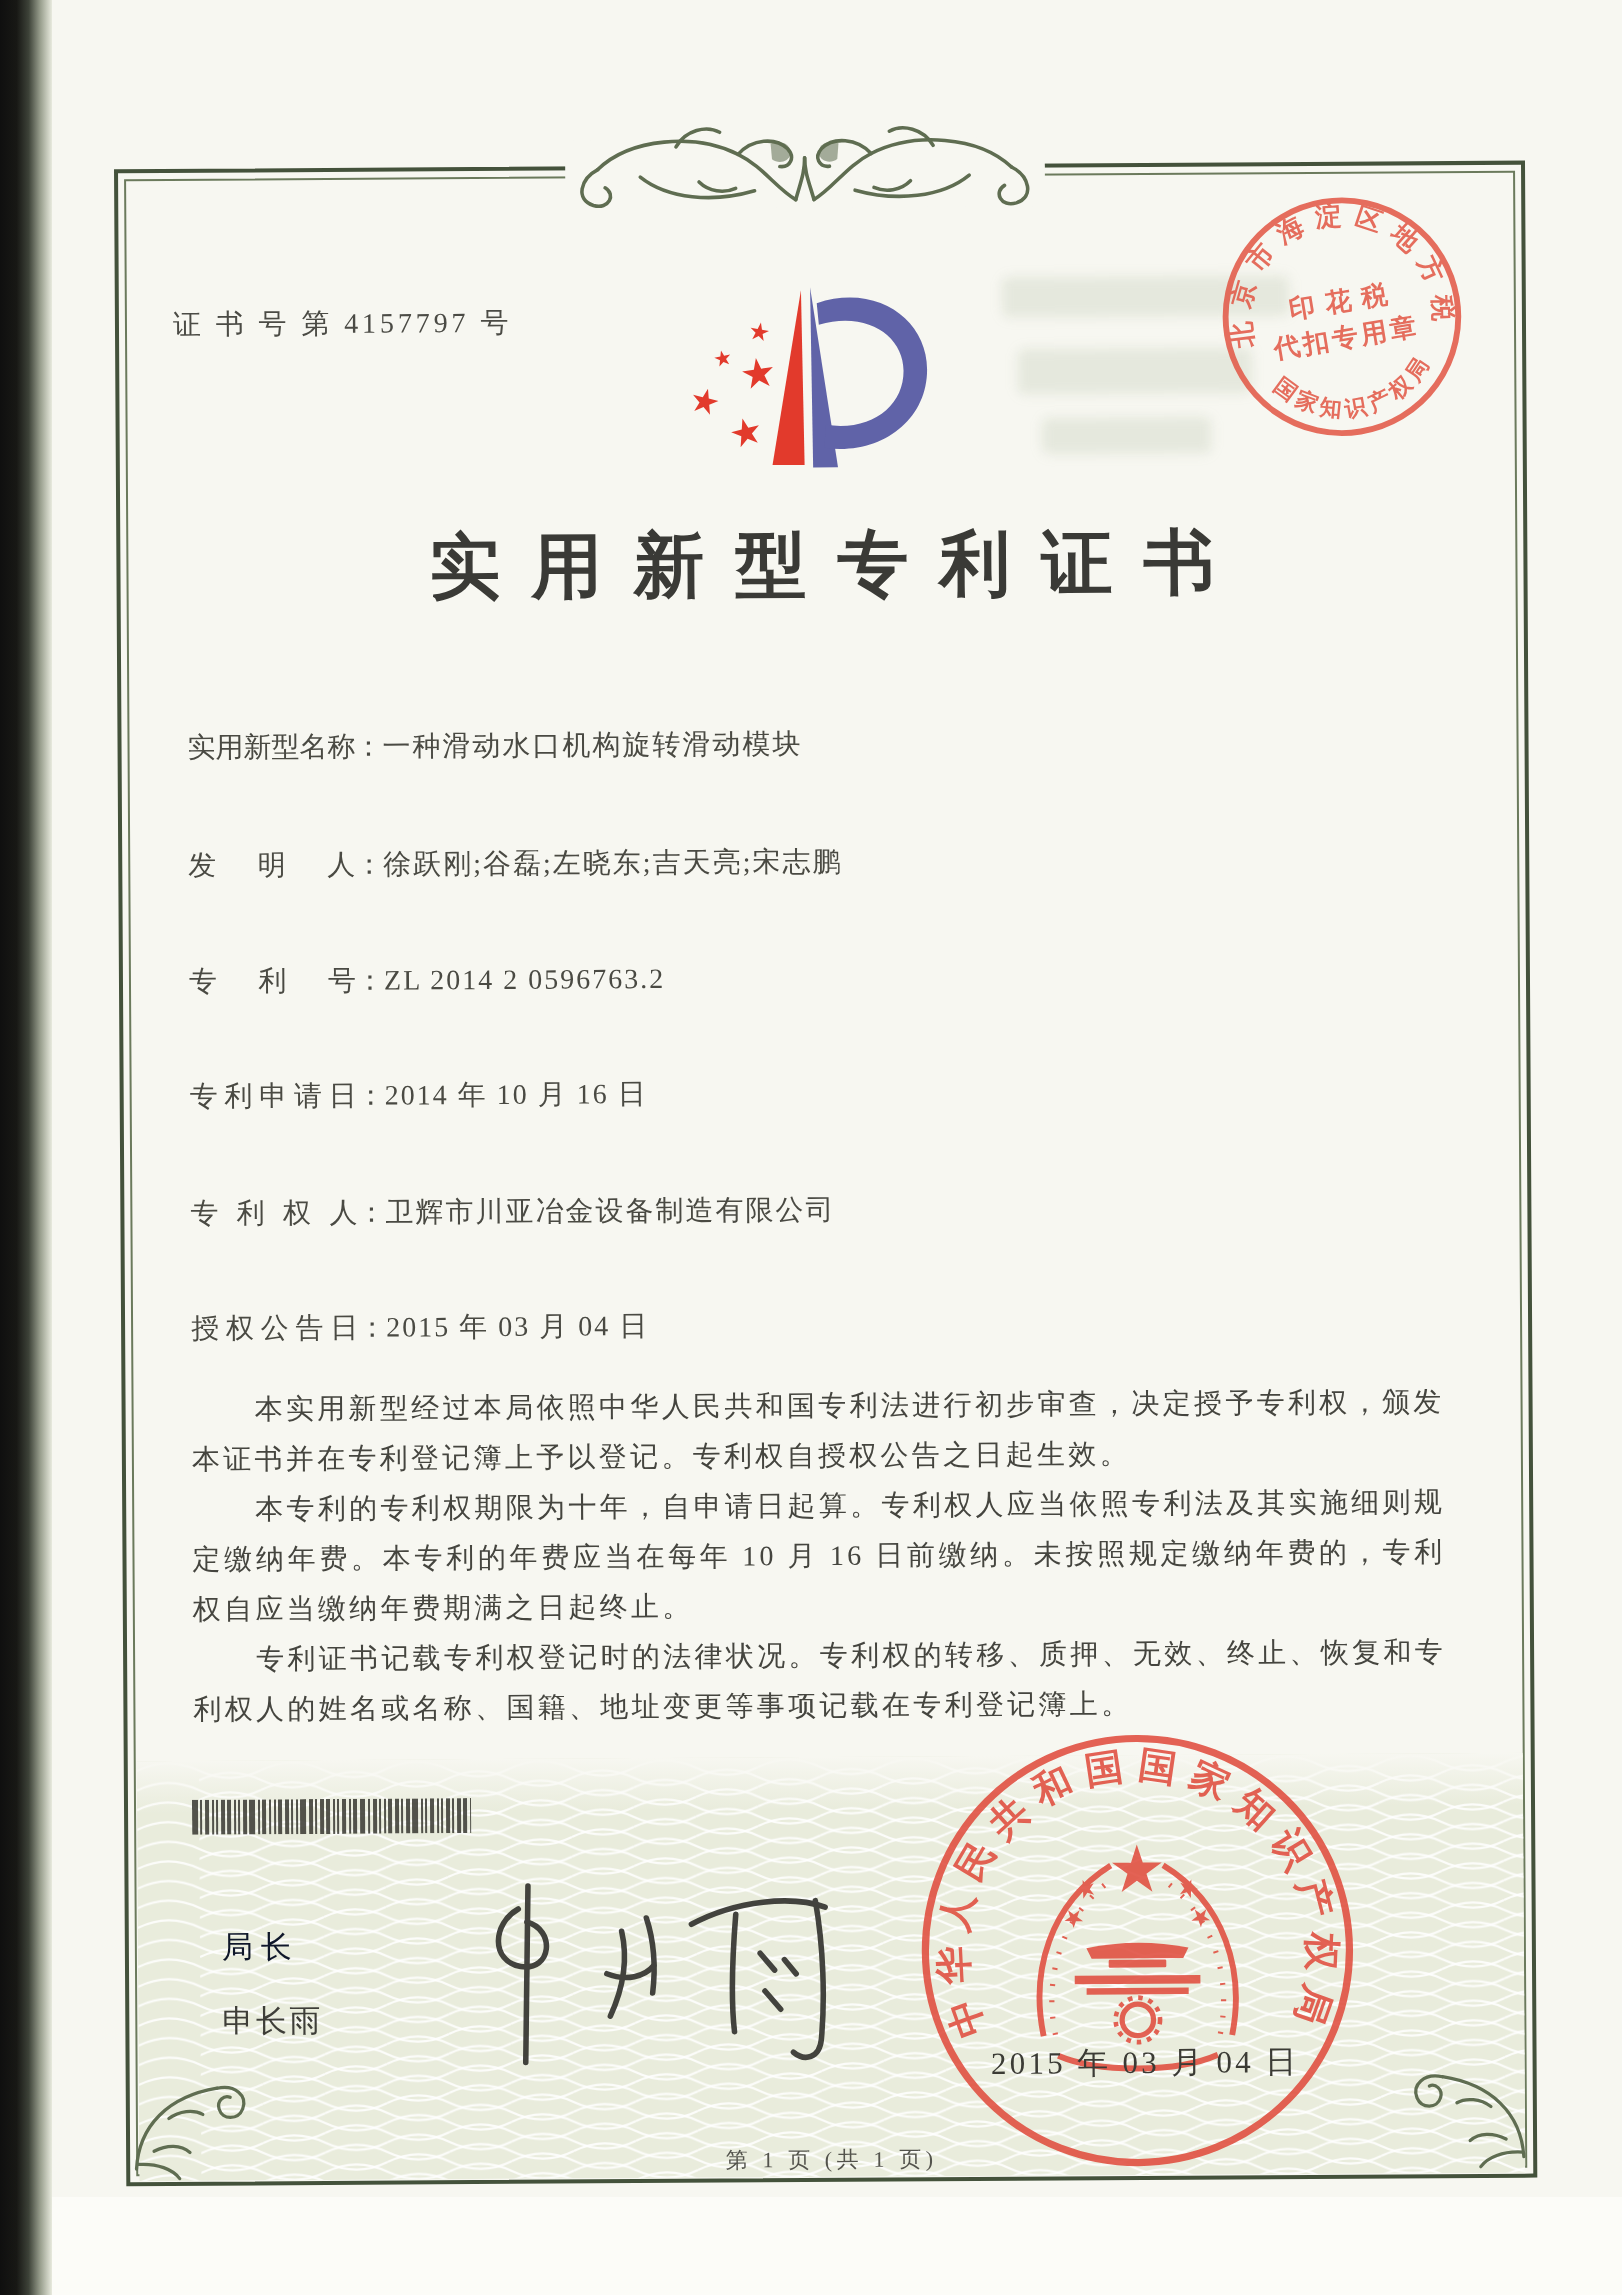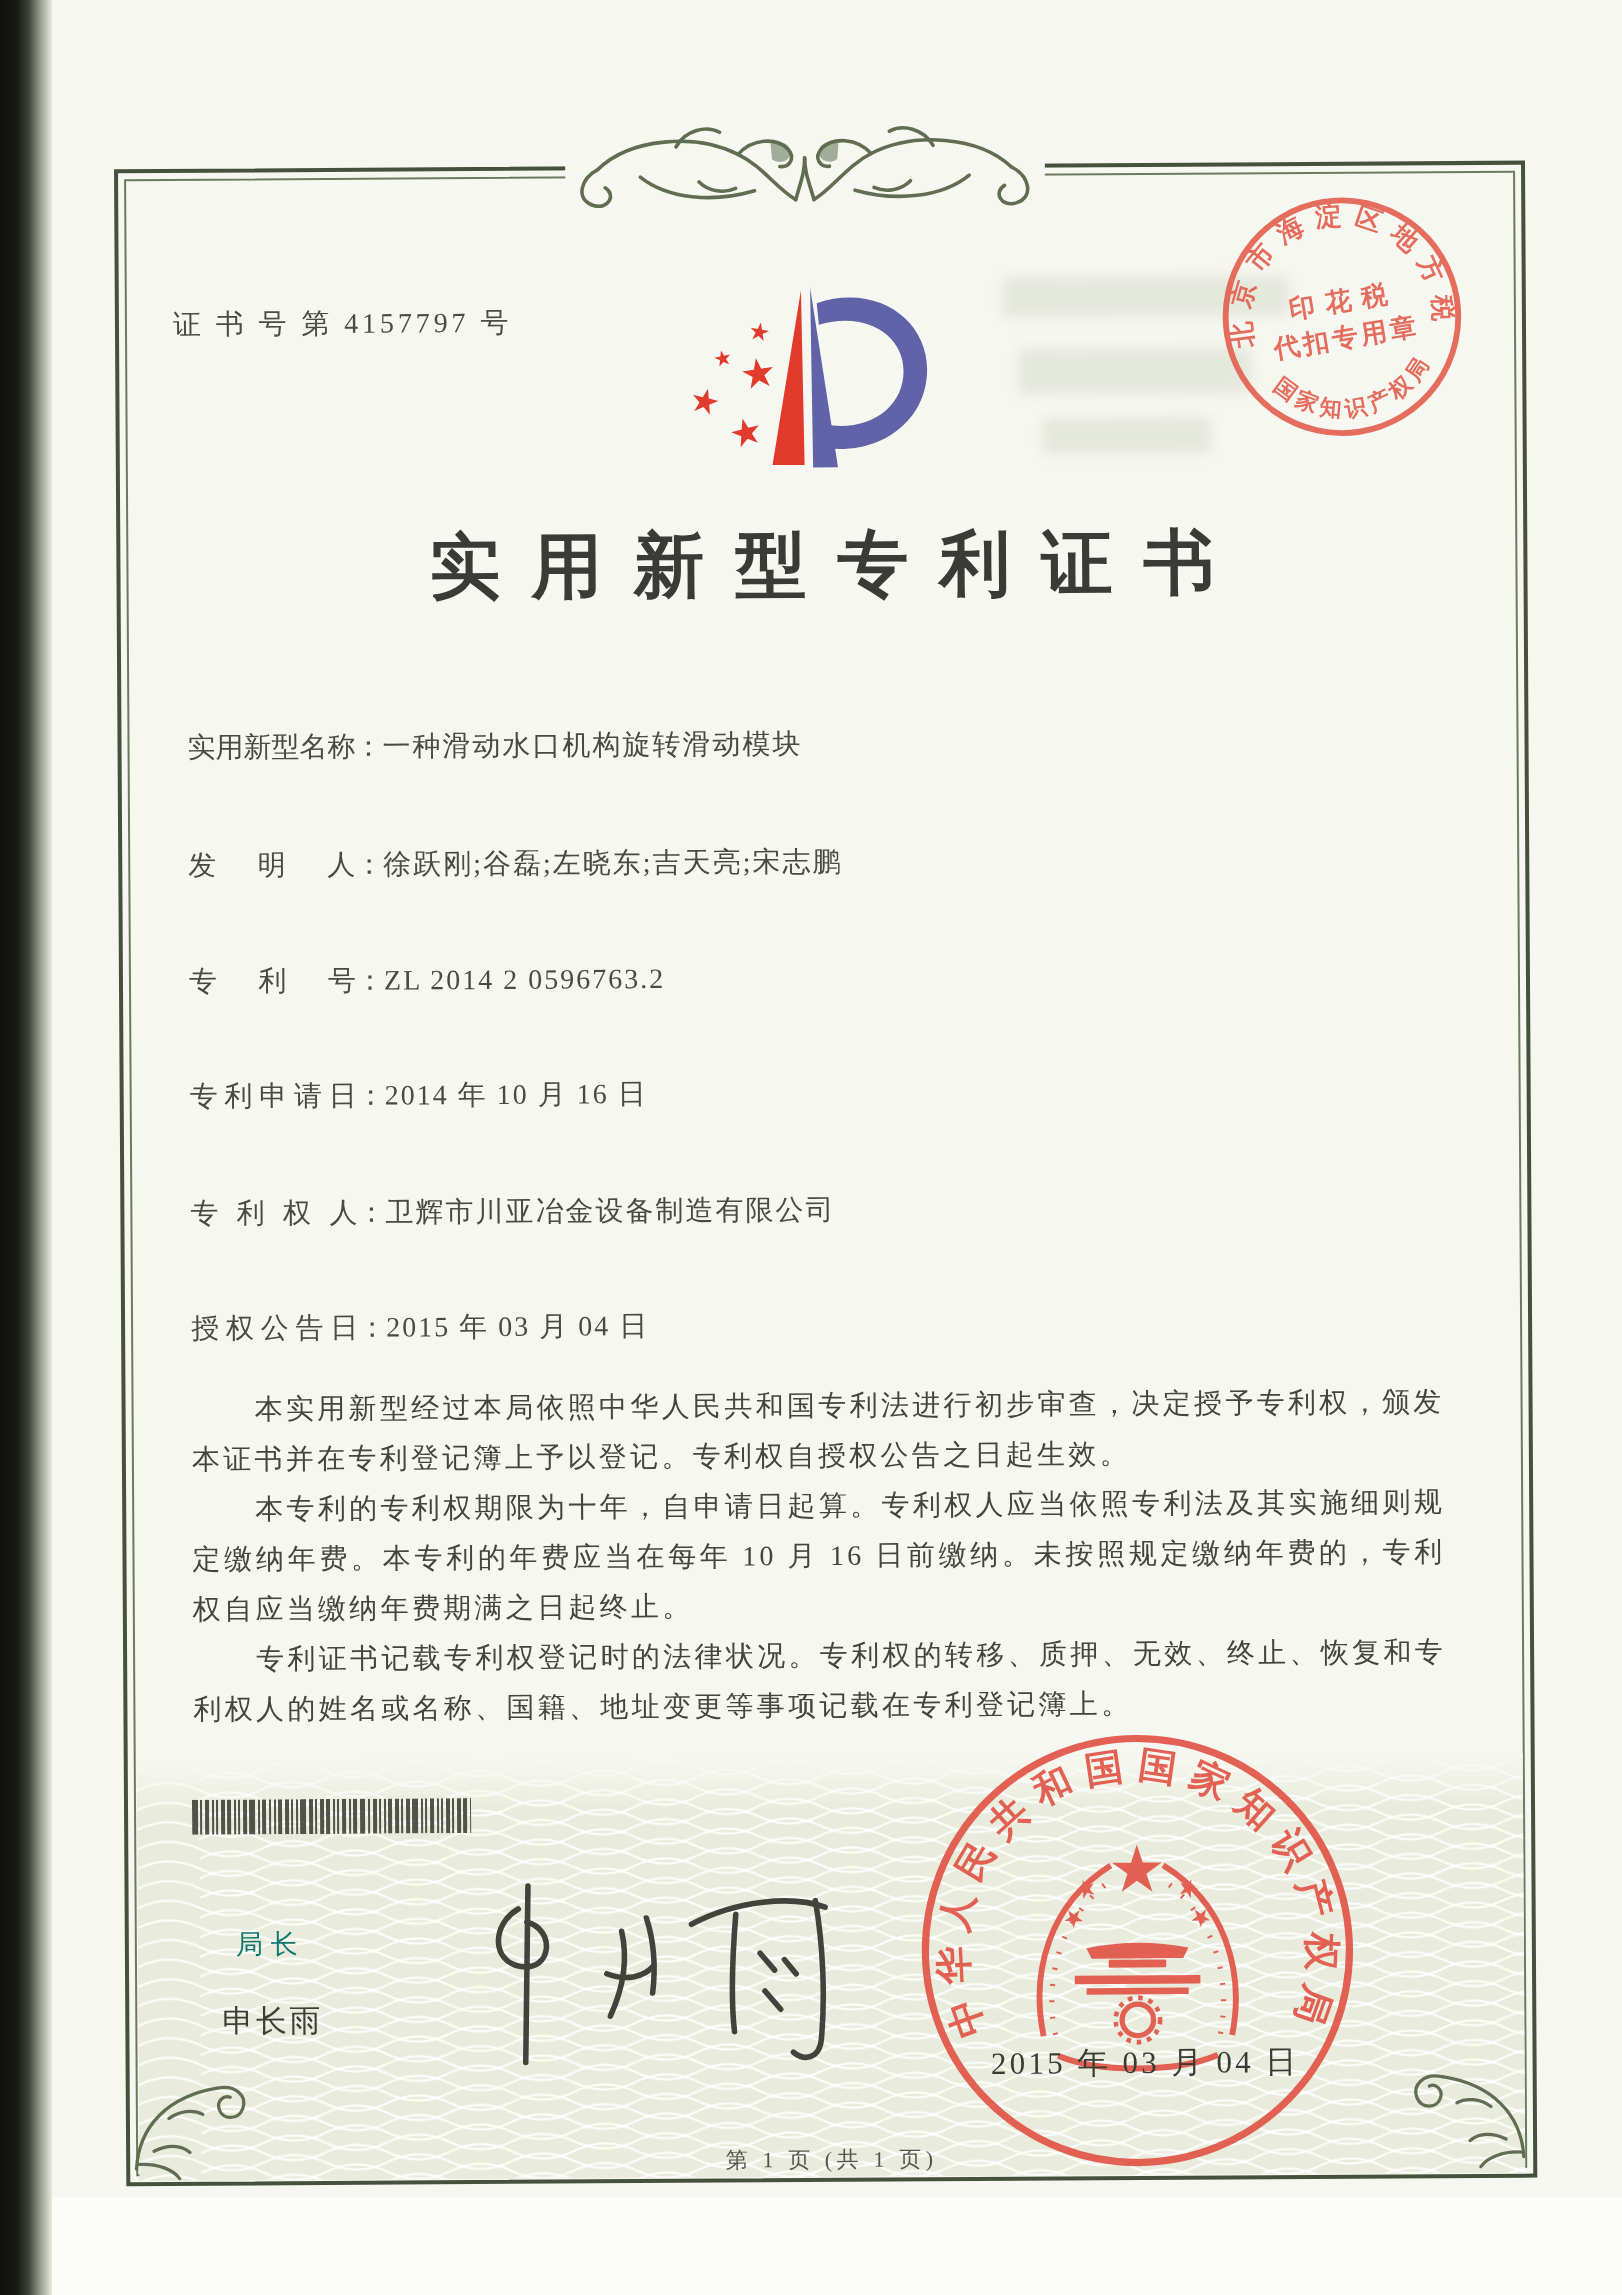--- a/index.html
+++ b/index.html
@@ -36,21 +36,21 @@
 
   
   .paras{position:absolute;left:190px;top:1381px;width:1253px;font-size:28px;line-height:50px;
          letter-spacing:3.3px;color:#45453f;text-align:justify;z-index:2;}
   .paras p{margin:0;text-indent:63px;}
 
   
   .waves{position:absolute;left:133px;top:1757px;width:1386px;height:420px;z-index:1;}
   .barcode{position:absolute;left:188px;top:1796px;width:279px;height:35px;display:flex;align-items:stretch;overflow:hidden;z-index:3;}
   .barcode .bar{flex:0 0 auto;background:#3c3c35;opacity:.88;}
-  .role{position:absolute;left:231px;top:1923px;font-size:27px;letter-spacing:7.8px;color:#0f766e;z-index:3;white-space:nowrap;}
+  .role{position:absolute;left:217px;top:1923px;font-size:31px;letter-spacing:7.8px;color:#0f172a;z-index:3;white-space:nowrap;}
   .dname{position:absolute;left:217px;top:1997px;font-size:31px;letter-spacing:2.6px;color:#3e3e38;z-index:3;white-space:nowrap;}
   .signature{position:absolute;left:458px;top:1868px;width:379px;height:222px;z-index:4;}
   .big-seal{position:absolute;left:910px;top:1730px;width:445px;height:445px;z-index:5;opacity:.93;}
   .seal-date{position:absolute;left:940px;top:2044px;width:399px;text-align:center;font-size:31px;
              letter-spacing:3.3px;color:#3b3b35;z-index:6;white-space:nowrap;}
   .footer{position:absolute;left:120px;top:2145px;width:1411px;text-align:center;font-size:22px;
           letter-spacing:4.6px;color:#53534c;z-index:6;}
 
   
   .dragon{position:absolute;left:489px;top:103px;width:644px;height:124px;z-index:3;}

